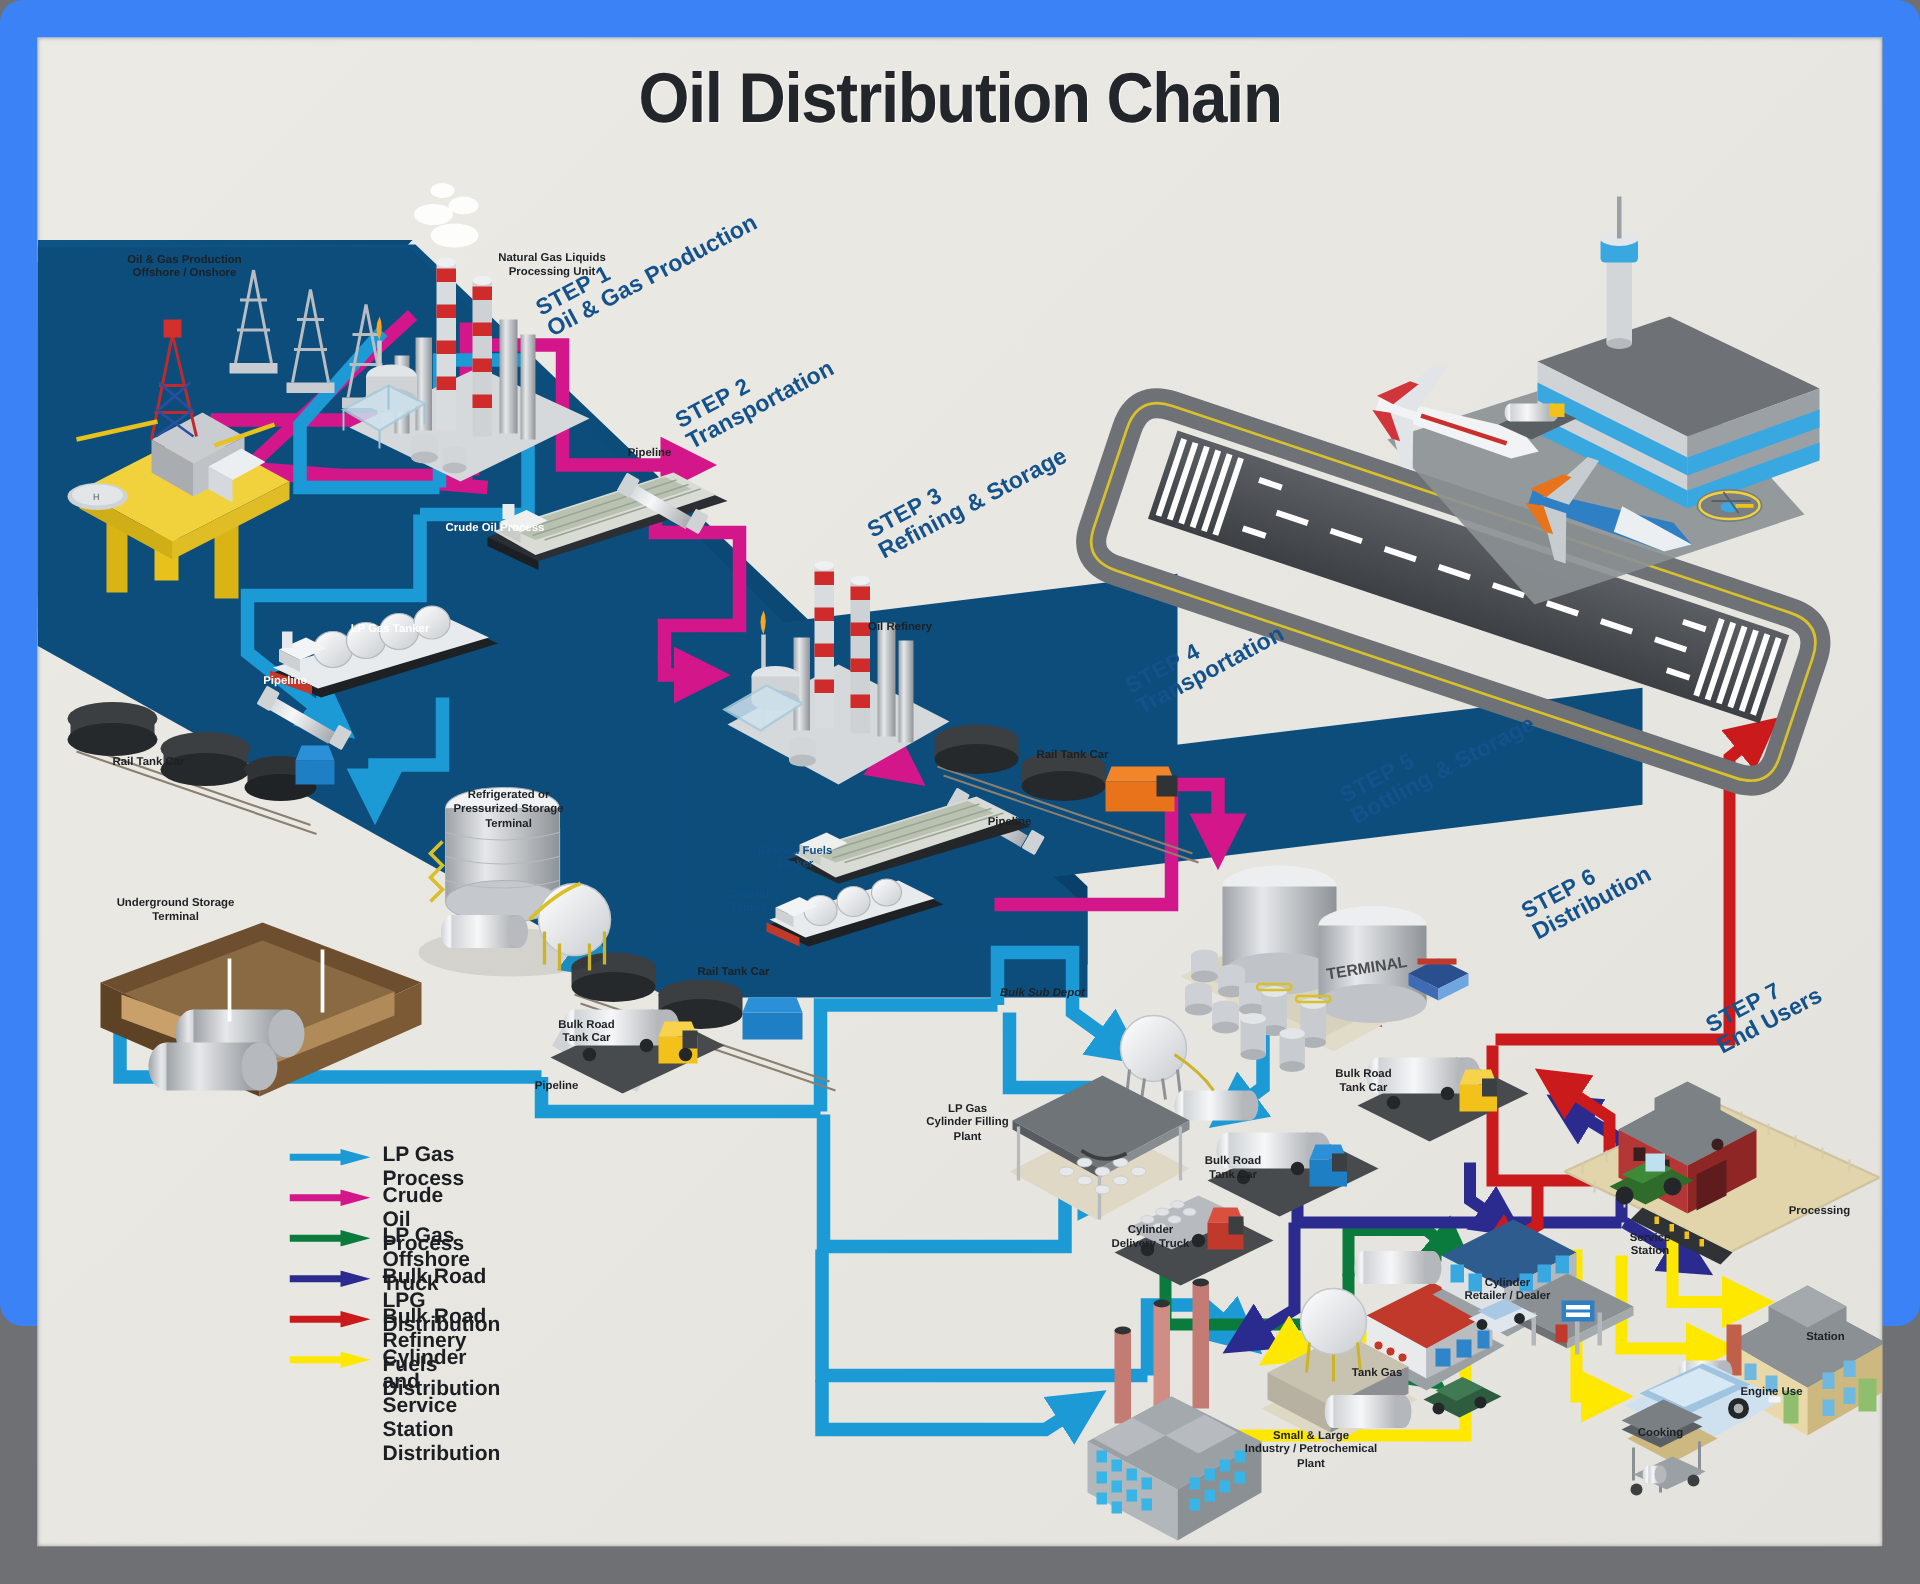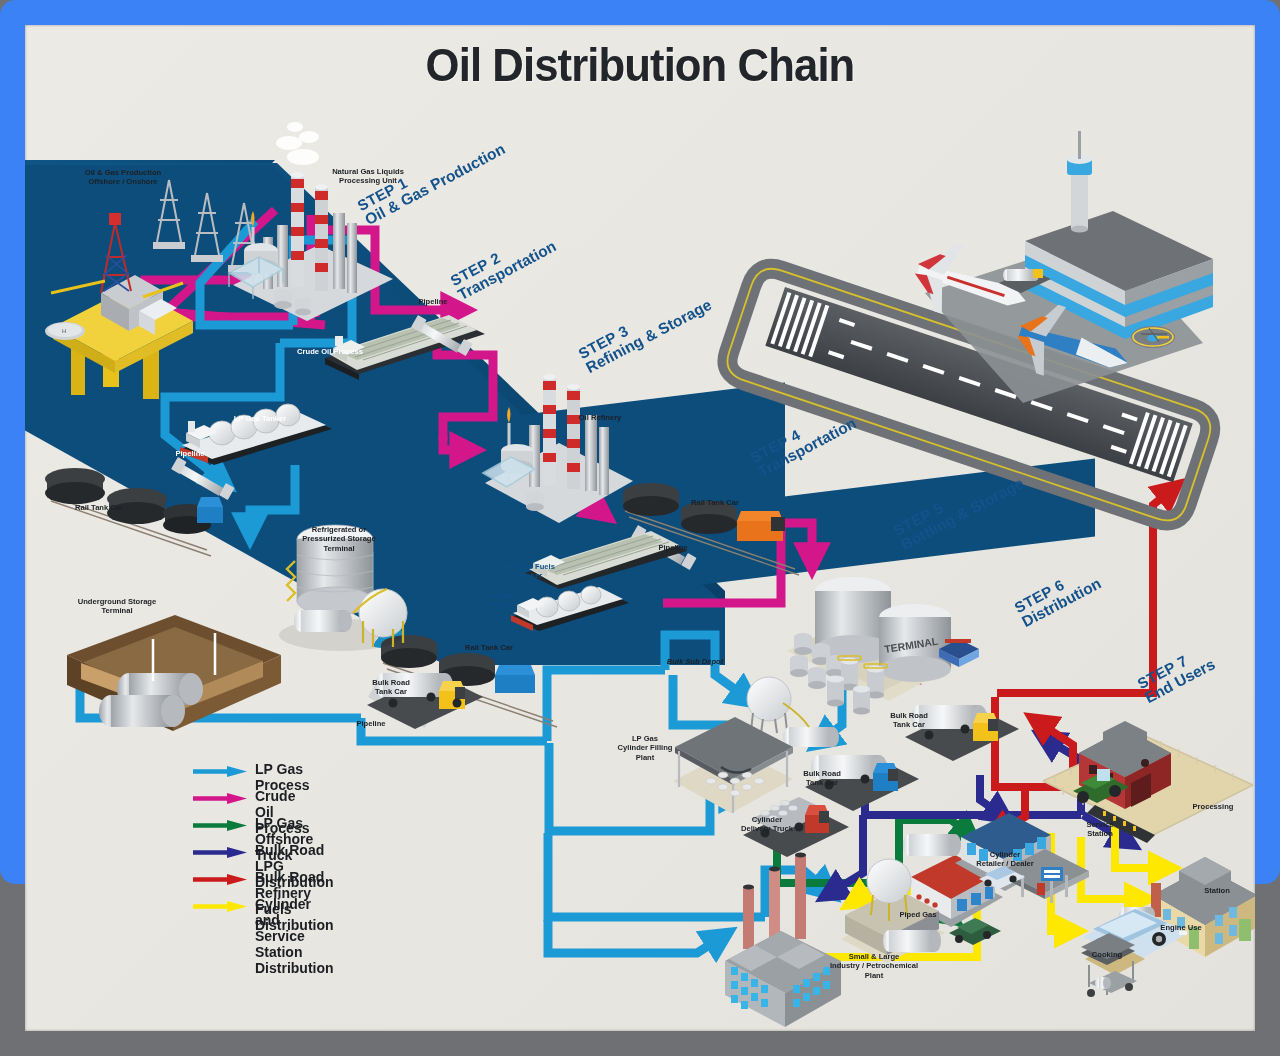--- a/index.html
+++ b/index.html
@@ -1215,21 +1215,21 @@
   <div class="lbl" style="left:579px;top:709px;width:82px;">LP Gas<br>Cylinder Filling<br>Plant</div>
   <div class="lbl" style="left:848px;top:686px;width:72px;">Bulk Road<br>Tank Car</div>
   <div class="lbl" style="left:761px;top:744px;width:72px;">Bulk Road<br>Tank Car</div>
   <div class="lbl" style="left:699px;top:790px;width:86px;">Cylinder<br>Delivery Truck</div>
   <div class="lbl" style="left:934px;top:825px;width:92px;">Cylinder<br>Retailer / Dealer</div>
   <div class="lbl" style="left:1042px;top:795px;width:66px;">Service<br>Station</div>
   <div class="lbl" style="left:1152px;top:777px;width:72px;">Processing</div>
   <div class="lbl" style="left:1160px;top:861px;width:64px;">Station</div>
   <div class="lbl" style="left:1122px;top:898px;width:68px;">Engine Use</div>
   <div class="lbl" style="left:1052px;top:925px;width:60px;">Cooking</div>
-  <div class="lbl" style="left:862px;top:885px;width:62px;">Piped Gas</div>
+  <div class="lbl" style="left:862px;top:885px;width:62px;">Tank Gas</div>
   <div class="lbl" style="left:790px;top:927px;width:118px;">Small &amp; Large<br>Industry / Petrochemical<br>Plant</div>
 
   <div id="legend">
     <div class="lg-row">
       <svg class="lg-arw" viewBox="0 0 54 11">
         <path d="M0,3.2 L34,3.2 L34,0 L54,5.5 L34,11 L34,7.8 L0,7.8 Z" fill="#1c9ad6"></path>
           </svg>
       <span class="lg-txt">LP Gas Process</span>
     </div>
     <div class="lg-row">

